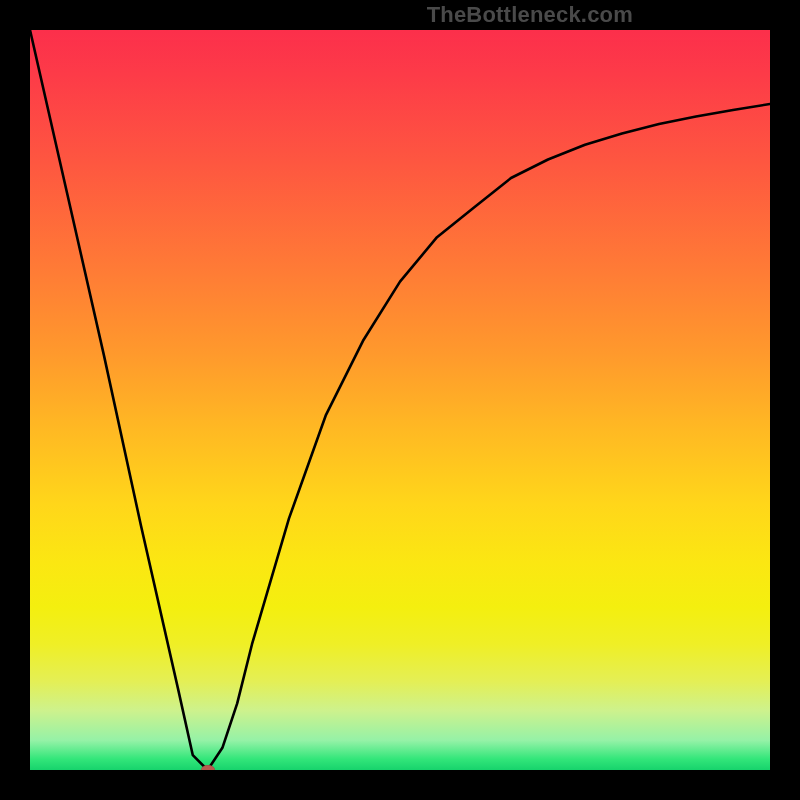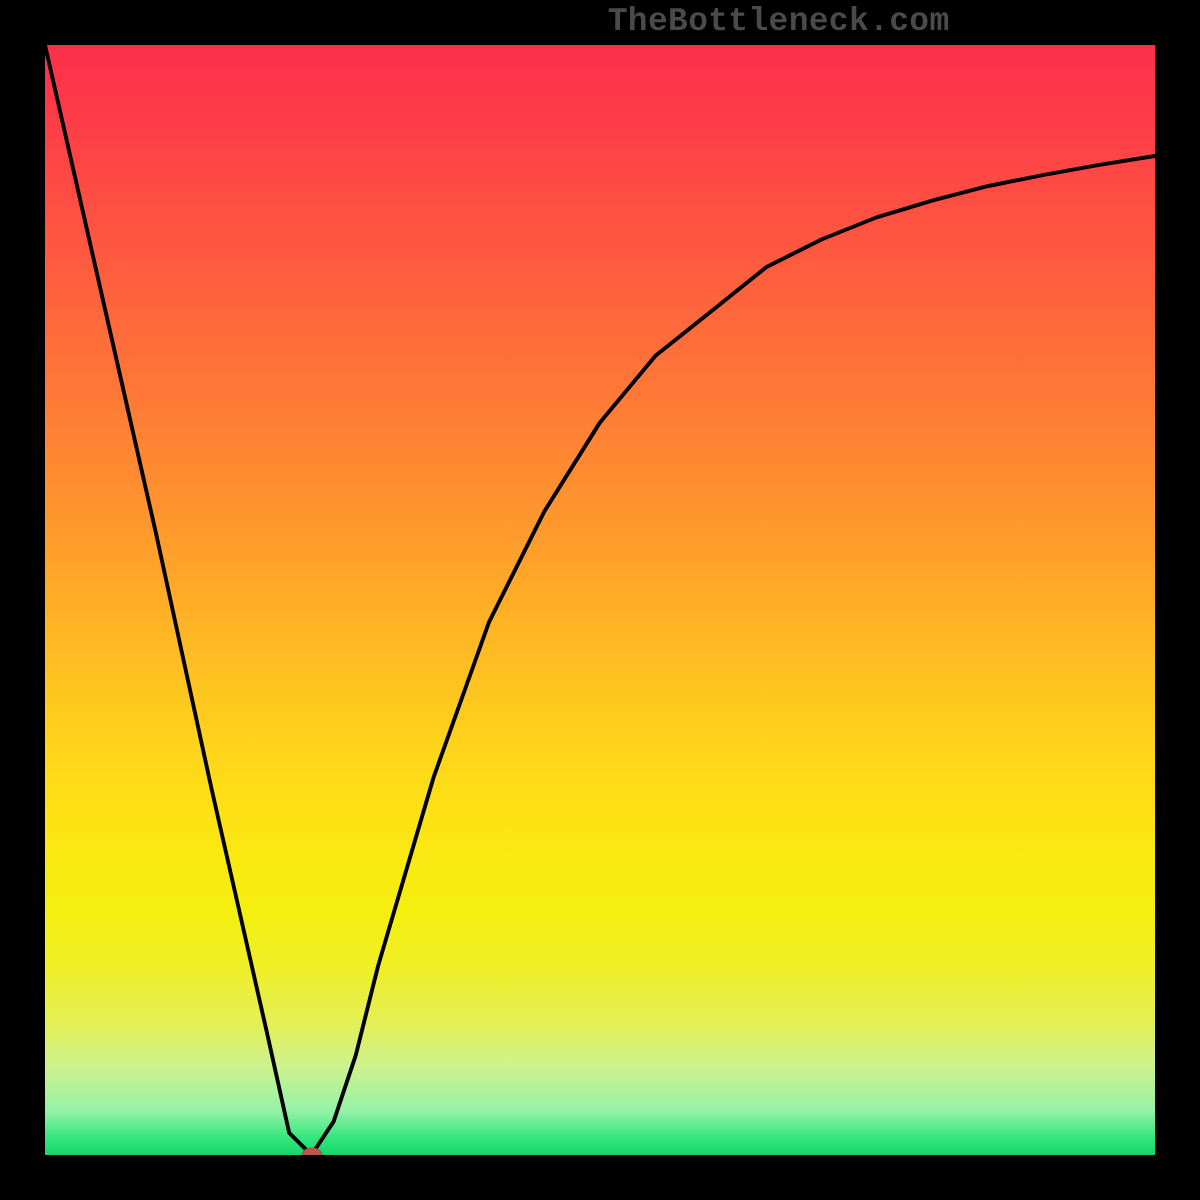--- a/index.html
+++ b/index.html
@@ -9,21 +9,20 @@
     height: 800px;
     background: #000;
     font-family: Arial, Helvetica, sans-serif;
     overflow: hidden;
   }
   .frame {
     position: relative;
     width: 641px;
     height: 800px;
     background: #000;
-    font-family: Liberation Mono, monospace;
   }
   .watermark {
     position: absolute;
     top: 2px;
     right: 8px;
     color: #4a4a4a;
     font-size: 22px;
     font-weight: 600;
     letter-spacing: 0.2px;
     z-index: 20;

